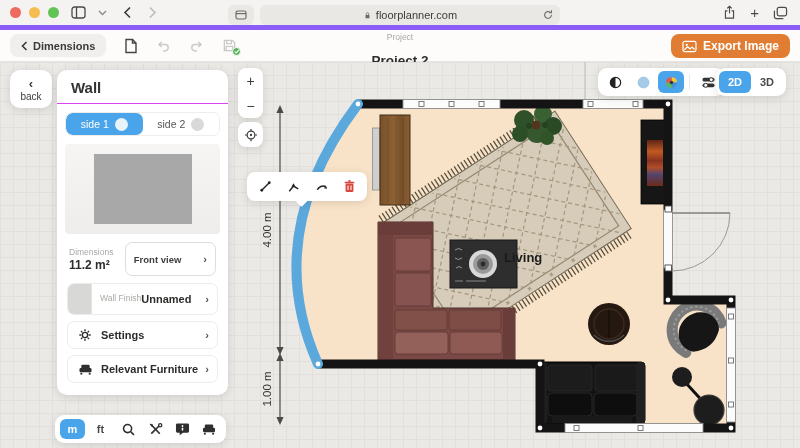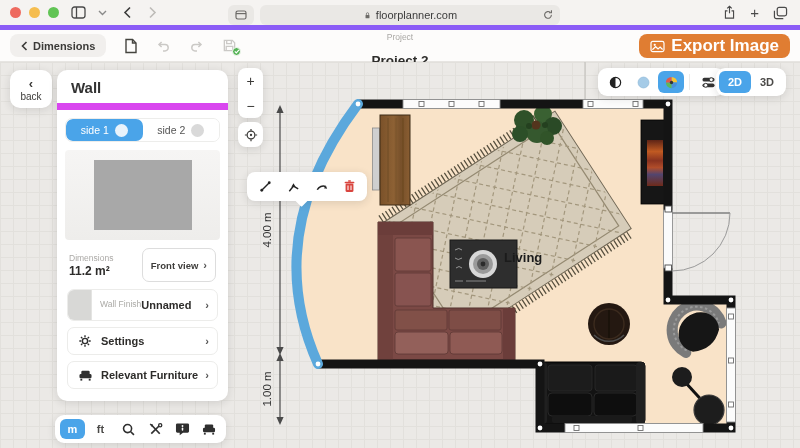--- a/index.html
+++ b/index.html
@@ -19,52 +19,52 @@
   .browser-right { position:absolute; right:12px; top:5px; display:flex; gap:14px; align-items:center; color:#4a4a4a; }
   .plus-glyph { font-size:15px; color:#4a4a4a; line-height:1; }
 
   
   .app-bar { height:32px; background:#fdfcfb; border-bottom:1px solid #e7e5e2; display:flex; align-items:center; padding:0 10px; position:relative; }
   .dash-btn { background:#f1efed; border:none; border-radius:8px; height:23px; padding:0 11px; display:flex; align-items:center; gap:5px; font-size:11px; font-weight:bold; color:#3b3a38; cursor:pointer; }
   .appbar-icons { display:flex; align-items:center; gap:18px; margin-left:18px; }
   .proj-center { position:absolute; left:0; right:0; top:2px; text-align:center; pointer-events:none; }
   .proj-kicker { font-size:8.5px; color:#aaa8a5; }
   .proj-title { font-size:13.5px; font-weight:bold; color:#2f2e2c; margin-top:11px; }
-  .export-btn { position:absolute; right:10px; top:4px; height:24px; background:#e07d32; color:#fff; border:none; border-radius:8px; display:flex; align-items:center; gap:6px; padding:0 11px; font-size:17px; font-weight:bold; cursor:pointer; }
+  .export-btn { position:absolute; right:10px; top:4px; height:24px; background:#e07d32; color:#fff; border:none; border-radius:8px; display:flex; align-items:center; gap:6px; padding:0 11px; font-size:12px; font-weight:bold; cursor:pointer; }
   .save-wrap { position:relative; }
   .save-badge { position:absolute; right:-4px; bottom:-3px; width:9px; height:9px; background:#56b356; border-radius:50%; border:1.5px solid #fdfcfb; display:flex; align-items:center; justify-content:center; }
 
   
   .canvas { position:relative; width:800px; height:386px;
     background-color:#ebe9e6;
     background-image:linear-gradient(#e2e0dc 1px, transparent 1px), linear-gradient(90deg,#e2e0dc 1px, transparent 1px);
     background-size:13px 13px; }
   .canvas > svg.plan { position:absolute; inset:0; }
 
   .float-card { position:absolute; background:#fff; border-radius:10px; box-shadow:0 2px 8px rgba(40,40,40,.14); }
 
   
   .back-btn { left:10px; top:8px; width:42px; height:38px; display:flex; flex-direction:column; align-items:center; justify-content:center; cursor:pointer; border:none; }
   .back-btn .chev { font-size:13px; font-weight:bold; color:#3b3a38; line-height:1; }
   .back-btn .lbl { font-size:10px; color:#3b3a38; margin-top:1px; }
 
   
   .wall-panel { left:57px; top:8px; width:171px; padding-bottom:6px; }
-  .wp-header { padding:9px 14px 7px; font-size:15px; font-weight:bold; color:#333; border-bottom:7px solid #d946ef; }
+  .wp-header { padding:9px 14px 7px; font-size:15px; font-weight:bold; color:#333; border-bottom:1px solid #d946ef; }
   .side-toggle { display:flex; margin:8px 8px 0; height:24px; border:1px solid #ededeb; border-radius:7px; overflow:hidden; }
   .side-half { flex:1; display:flex; align-items:center; justify-content:center; gap:6px; font-size:10.5px; font-weight:normal; cursor:pointer; border:none; background:#fff; color:#555; }
   .side-half.active { background:#4aa4e9; color:#fff; border-radius:7px; }
   .side-dot { width:13px; height:13px; border-radius:50%; background:#d9d9d9; display:inline-block; }
   .side-half.active .side-dot { background:#e9f3fb; }
   .wp-preview { margin:8px 8px 0; height:90px; background:linear-gradient(#f6f5f4,#eeedeb); border-radius:4px; display:flex; align-items:center; justify-content:center; }
   .wp-swatch { width:98px; height:70px; background:#a8a8a8; }
   .dims-row { display:flex; align-items:center; justify-content:space-between; padding:8px 12px 7px; }
   .dims-kicker { font-size:8.5px; color:#aba9a6; }
   .dims-value { font-size:12px; font-weight:bold; color:#2d2c2a; margin-top:1px; }
-  .frontview-btn { border:1px solid #ddd; background:#fff; border-radius:7px; height:22px; padding:16px 8px; font-size:9.5px; color:#3e3d3b; display:flex; align-items:center; gap:5px; cursor:pointer; font-weight:bold; }
+  .frontview-btn { border:1px solid #ddd; background:#fff; border-radius:7px; height:22px; padding:16px 8px; font-size:9.5px; color:#3e3d3b; display:flex; align-items:center; gap:22px; cursor:pointer; font-weight:bold; }
   .chev-r { color:#555; font-weight:bold; font-size:11px; }
   .wp-row { display:flex; align-items:center; margin:0 10px 6px; border:1px solid #ececea; border-radius:7px; min-height:28px; padding-right:8px; background:#fff; cursor:pointer; overflow:hidden; }
   .wp-row .row-chev { margin-left:auto; }
   .finish-swatch { width:24px; align-self:stretch; background:#d8d8d6; border-right:1px solid #e4e4e2; margin-right:8px; }
   .row-texts { display:flex; flex-direction:row; justify-content:center; padding:4px 0; }
   .row-kicker { font-size:8.5px; color:#abaha6; color:#abaaa6; }
   .row-value { font-size:11px; font-weight:bold; color:#2d2c2a; }
   .row-label { font-size:11px; font-weight:bold; color:#2d2c2a; }
   .row-icon { width:16px; margin:0 8px 0 9px; display:flex; justify-content:center; }
 

